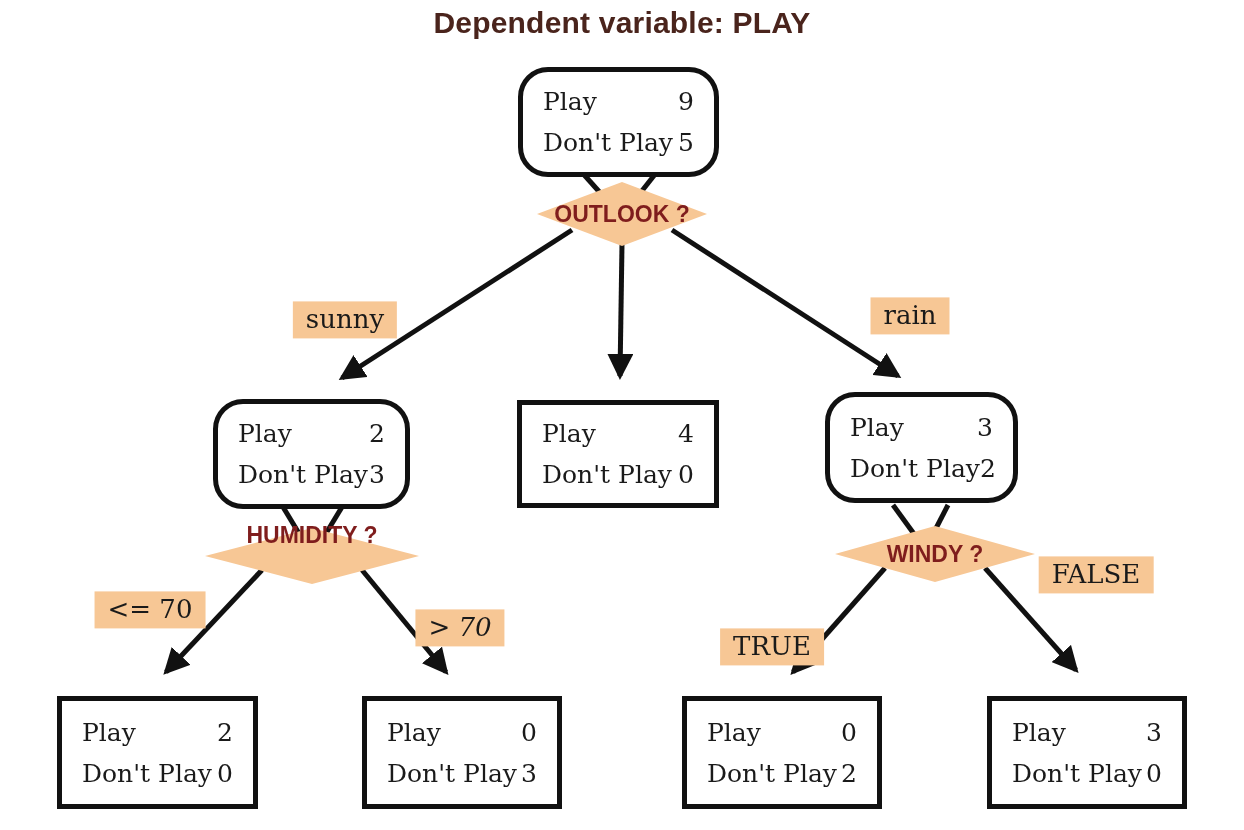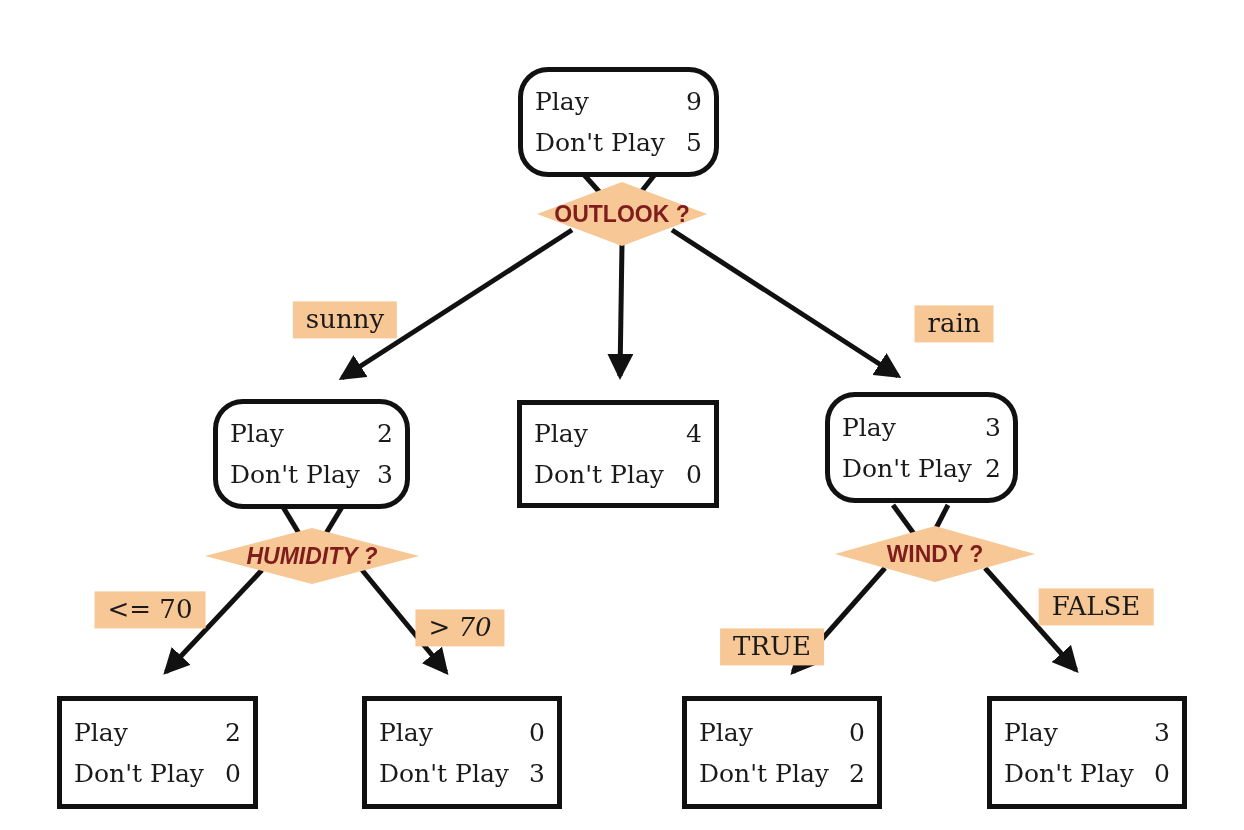--- a/index.html
+++ b/index.html
@@ -33,21 +33,21 @@
   }
   .node {
     position: absolute;
     box-sizing: border-box;
     background: var(--node_bg, #fff);
     border: 5px solid var(--line, #111);
     display: flex;
     flex-direction: column;
     justify-content: center;
     gap: 12px;
-    padding: 0 12px;
+    padding: 0 20px;
     font-size: 25px;
     color: var(--text, #1a1a1a);
   }
   .node.rounded { border-radius: 30px; }
   .node .row {
     display: flex;
     justify-content: space-between;
     align-items: baseline;
     white-space: nowrap;
   }
@@ -100,31 +100,32 @@
     <line x1="948" y1="505" x2="931" y2="538" stroke="#111" stroke-width="5"></line>
 
     <line x1="885" y1="568" x2="793" y2="672" stroke="#111" stroke-width="5" marker-end="url(#arrow)"></line>
     <line x1="985" y1="568" x2="1076" y2="670" stroke="#111" stroke-width="5" marker-end="url(#arrow)"></line>
 
     <polygon points="537,214 622,182 707,214 622,246" fill="#F7C795"></polygon>
     <polygon points="205,556 312,528 419,556 312,584" fill="#F7C795"></polygon>
     <polygon points="835,554 935,526 1035,554 935,582" fill="#F7C795"></polygon>
   </svg>
 
+  <div class="diagram-title">Dependent variable: PLAY</div>
 
   <div class="diamond-label" style="left:622px; top:214px;">OUTLOOK ?</div>
-  <div class="diamond-label" style="left:312px; top:556px;font-style:italic;">HUMIDITY ?</div>
+  <div class="diamond-label" style="left:312px; top:535px;">HUMIDITY ?</div>
   <div class="diamond-label" style="left:935px; top:554px;text-align:right;">WINDY ?</div>
 
   <div class="branch-label" style="left:345px; top:320px;">sunny</div>
-  <div class="branch-label" style="left:910px; top:324px;margin-left:44px;">rain</div>
+  <div class="branch-label" style="left:910px; top:316px;">rain</div>
   <div class="branch-label" style="left:150px; top:610px;">&lt;= 70</div>
   <div class="branch-label" style="left:460px; top:628px;font-style:italic;">&gt; 70</div>
   <div class="branch-label" style="left:772px; top:611px;margin-top:36px;">TRUE</div>
-  <div class="branch-label" style="left:1096px; top:607px;">FALSE</div>
+  <div class="branch-label" style="left:1096px; top:575px;">FALSE</div>
 
   <div class="node rounded" style="left:518px; top:67px; width:201px; height:110px;">
     <div class="row">
         <span>Play</span>
         <span>9</span>
       </div>
     <div class="row">
         <span>Don't Play</span>
         <span>5</span>
       </div>

